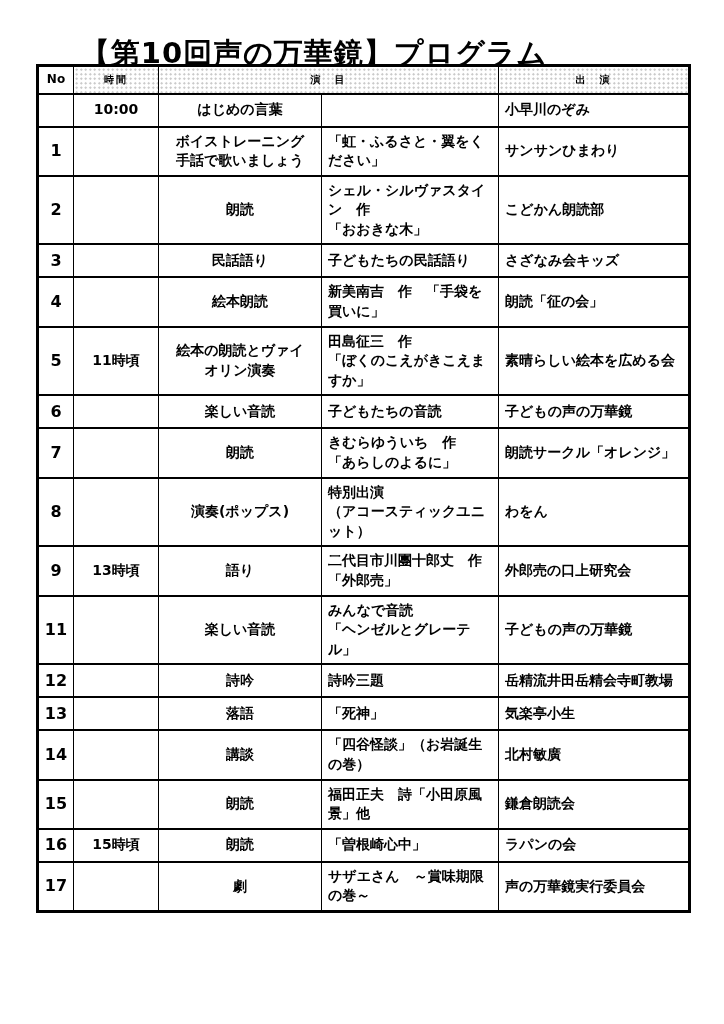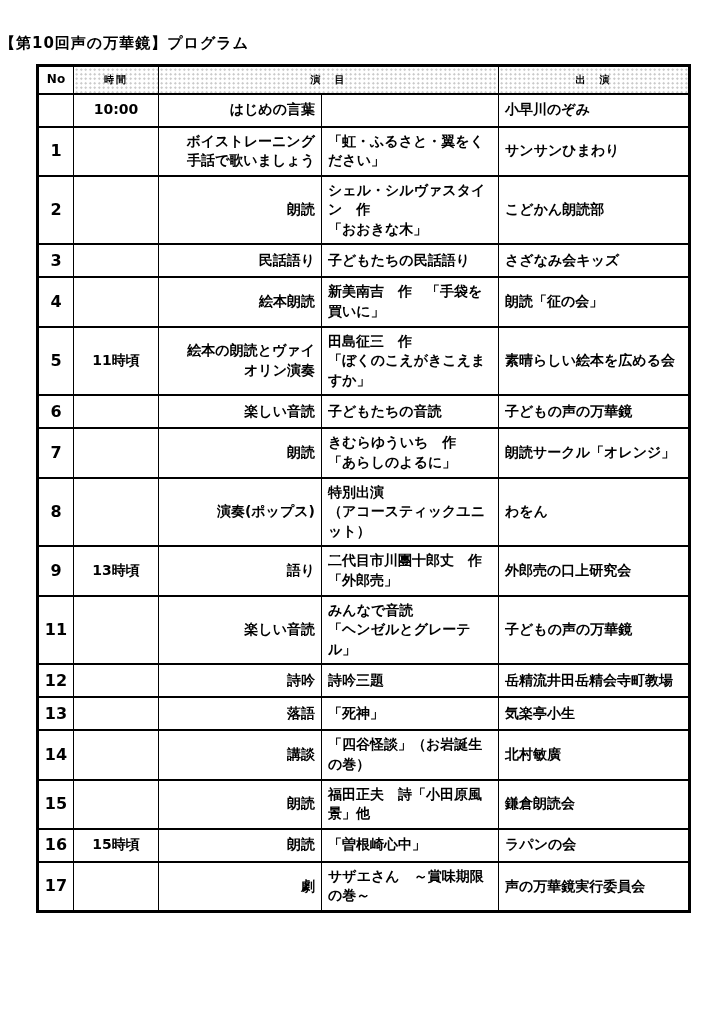--- a/index.html
+++ b/index.html
@@ -12,23 +12,23 @@
     position: relative;
     overflow: hidden;
   }
   .page {
     width: 724px;
     height: 1024px;
     background: #fff;
   }
   .title {
     padding-top: 34px;
-    text-align: left;
+    text-align: center;
     padding-right: 96px; 
-    font-size: 15px;
+    font-size: 29px;
     font-weight: bold;
     letter-spacing: 1px;
   }
   table.program {
     position: absolute;
     left: 36px;
     top: 64px;
     width: 652px;
     border-collapse: collapse;
     table-layout: fixed;
@@ -64,21 +64,21 @@
   thead th.no-head {
     background-image: none;
     background-color: #fff;
     letter-spacing: 0;
     font-size: 12px;
   }
   thead { border-bottom: 2.5px solid #000; }
   tbody td { height: 33px; }
   td.c-no   { text-align: center; font-size: 16px; padding: 2px; }
   td.c-time { text-align: center; }
-  td.c-type { text-align: right; border-radius: 15px; }
+  td.c-type { text-align: center; border-radius: 15px; }
   td.c-detail { text-align: left; }
   td.c-perf { text-align: left; }
   td.c-merged { text-align: center; }
 </style>
 </head>
 <body>
 
 <div class="page">
   <div class="title">【第10回声の万華鏡】プログラム</div>
 

